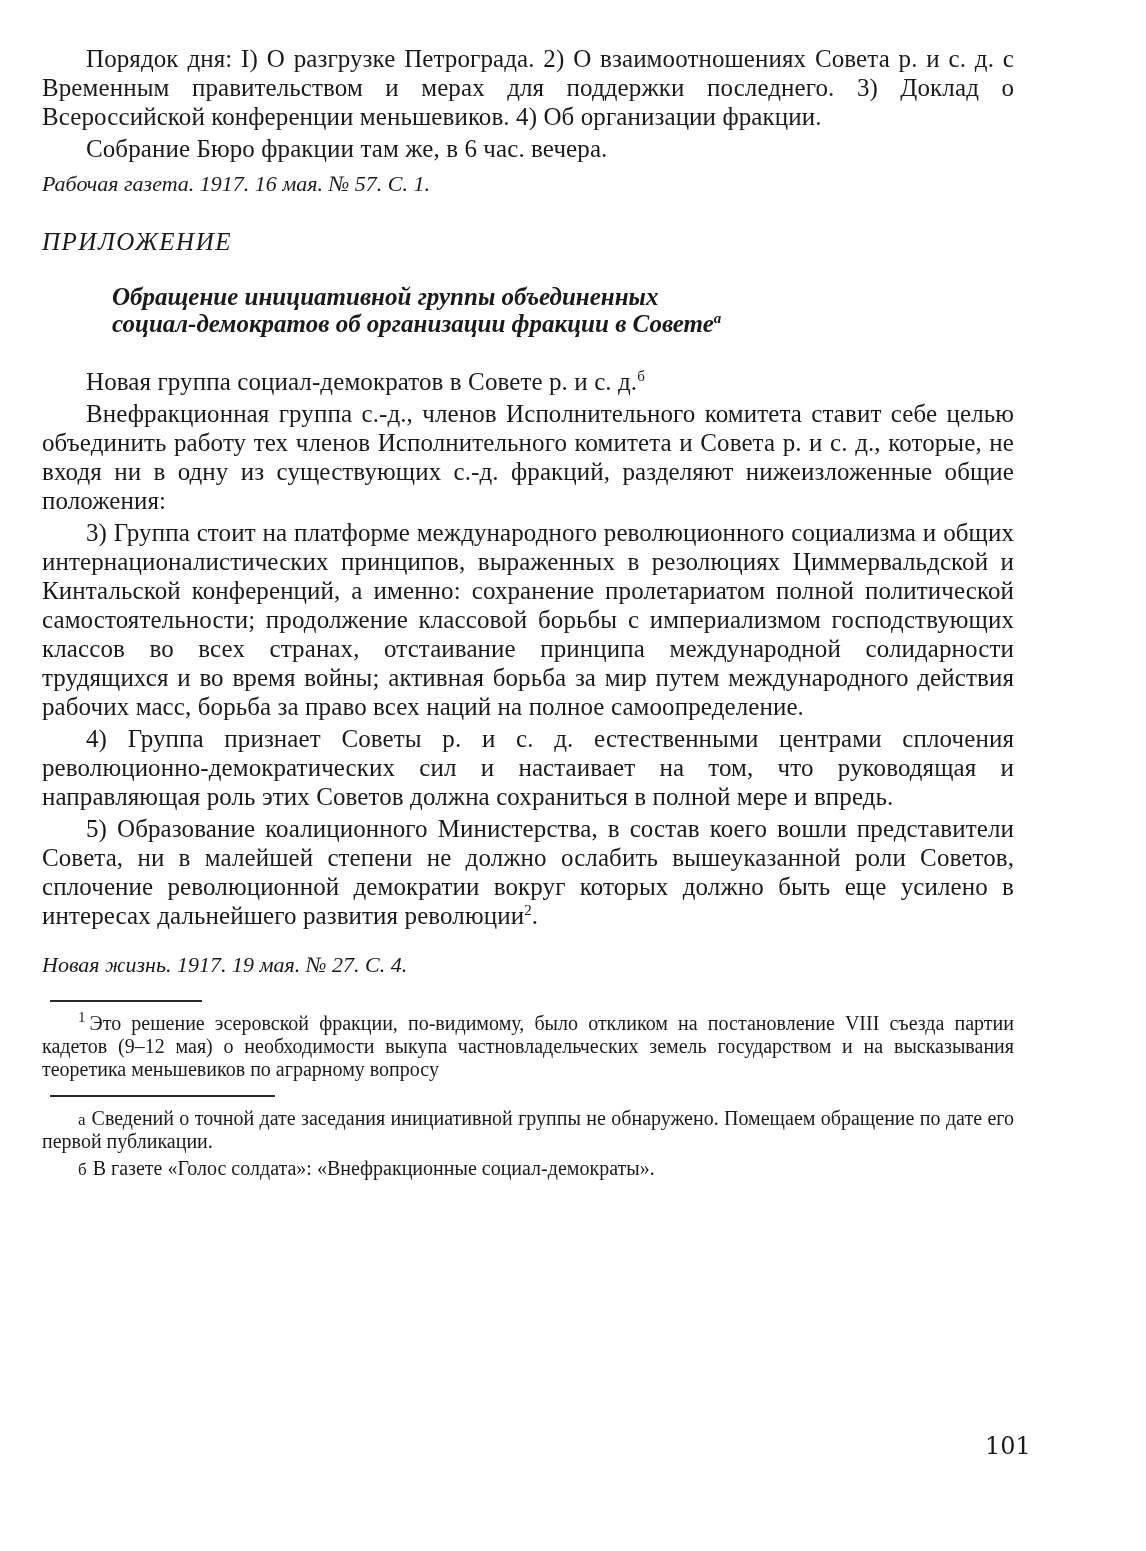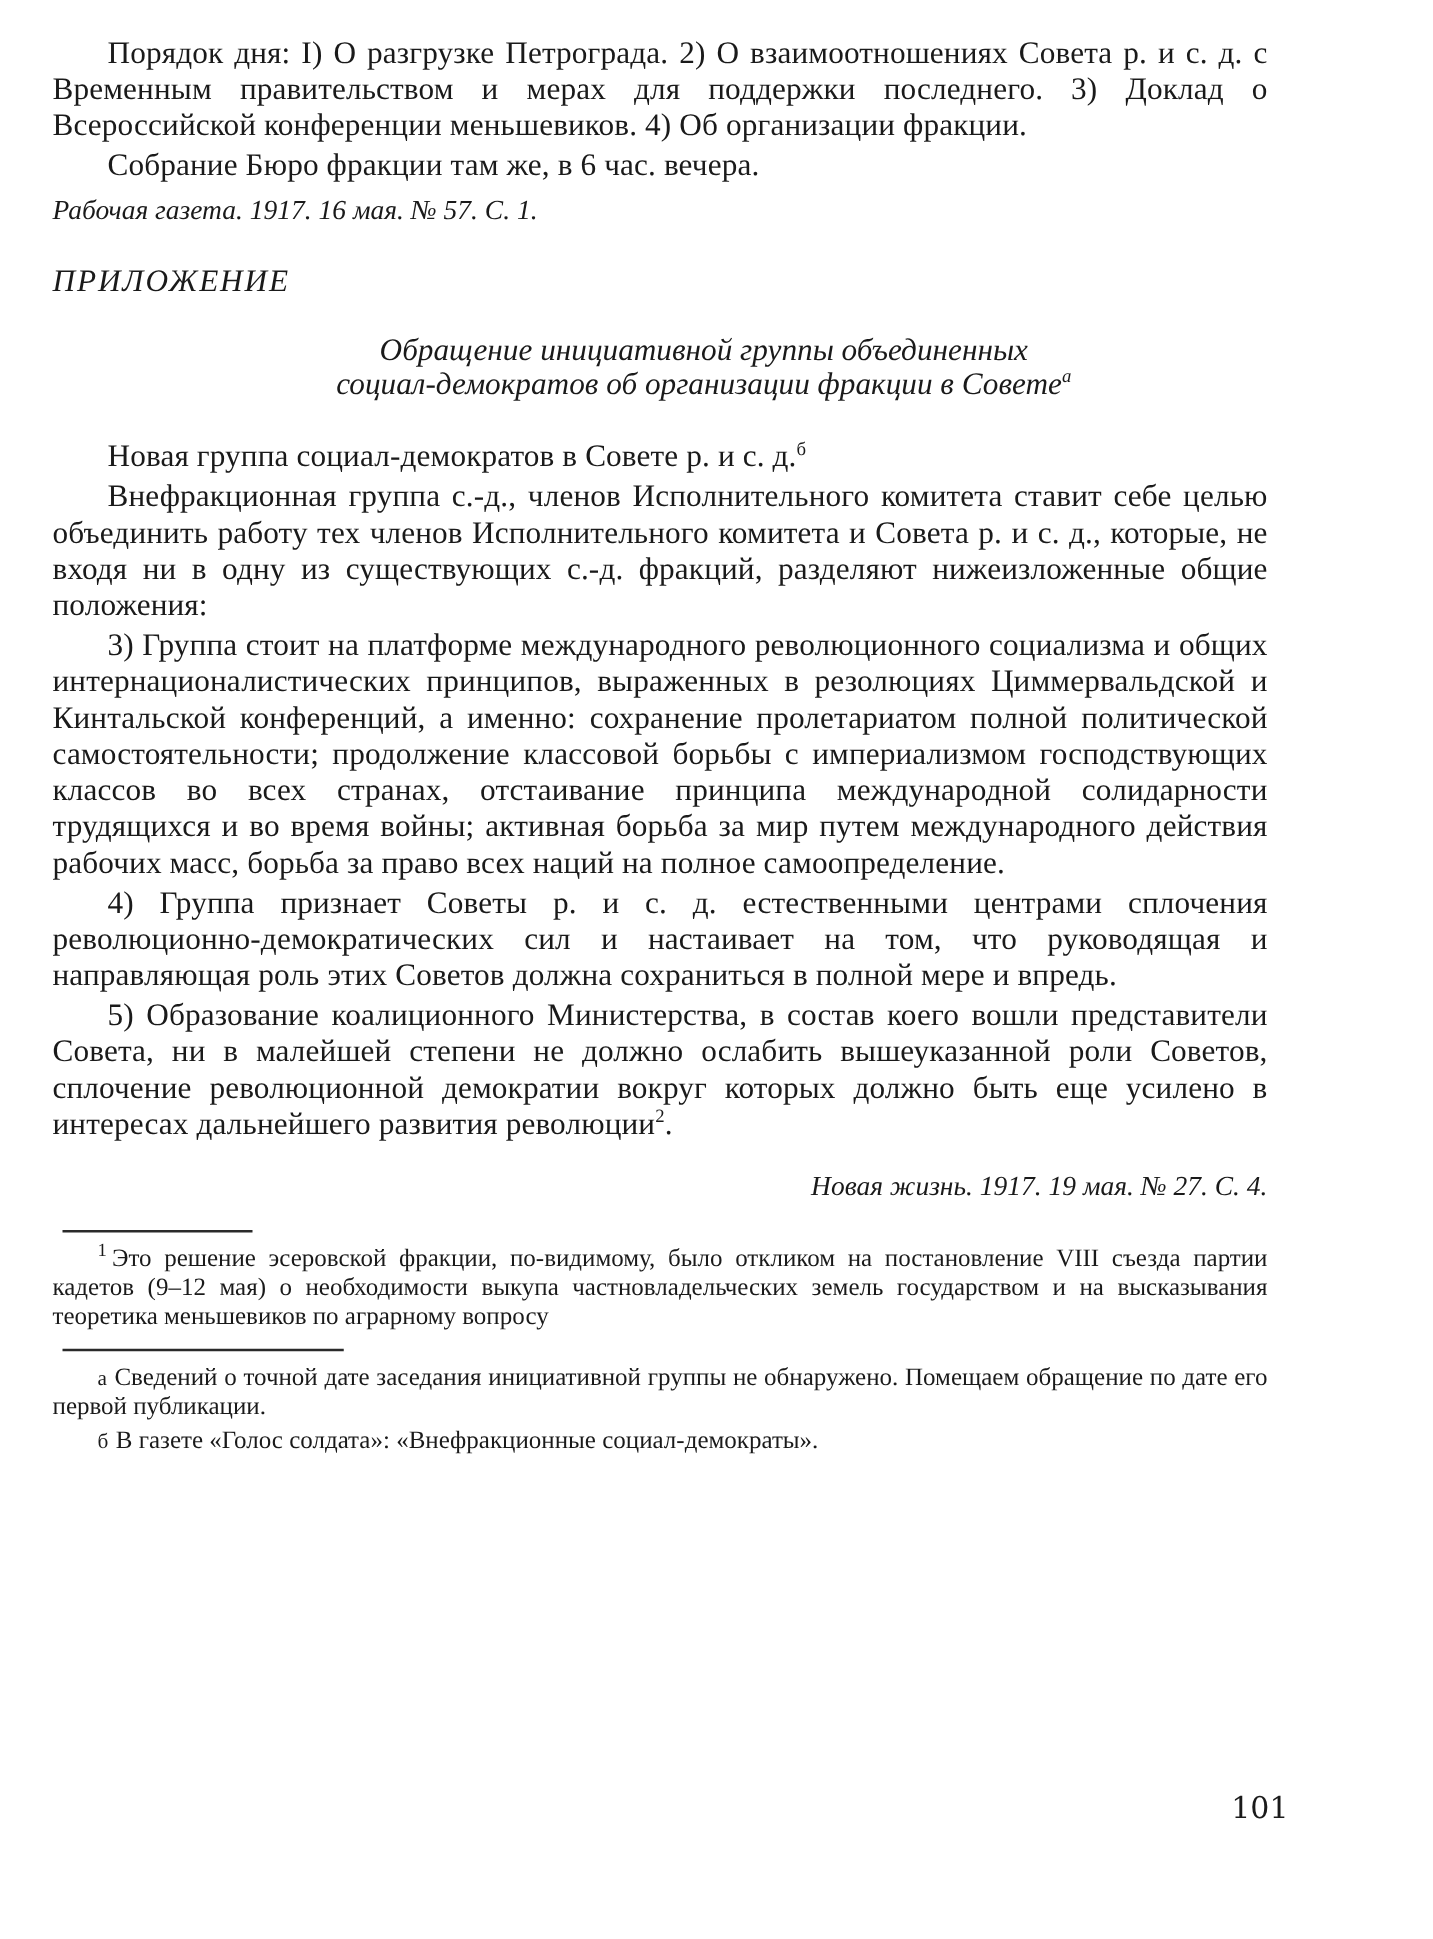--- a/index.html
+++ b/index.html
@@ -11,21 +11,21 @@
       width: 1146px;
       height: 1551px;
       position: relative;
       overflow: hidden;
       color: #1a1a1a;
       font-family: "Liberation Serif", "DejaVu Serif", serif;
     }
     .page {
       position: absolute;
       left: 42px;
-      top: 28px;
+      top: 44px;
       width: 972px;
     }
     .body-text {
       font-size: 25px;
       line-height: 29px;
       text-align: justify;
       margin: 0;
       letter-spacing: 0.1px;
     }
     .body-text.indent {
@@ -46,40 +46,40 @@
       font-size: 25px;
       letter-spacing: 1.5px;
       text-align: left;
       margin: 30px 0 0 0;
       line-height: 30px;
     }
     .doc-title {
       font-style: italic;
       font-size: 25px;
       line-height: 27px;
-      text-align: center;
+      text-align: left;
       margin: 26px 0 0 0;
       padding-left: 70px;
+      font-weight: bold;
     }
     .doc-title sup {
       font-size: 15px;
       vertical-align: super;
       line-height: 0;
     }
     .subtitle-para {
       margin-top: 30px;
     }
     sup.fn {
       font-size: 15px;
       line-height: 0;
       vertical-align: super;
     }
     .source-2 {
       margin-top: 22px;
-      text-align: right;
     }
     .rule {
       border: none;
       border-top: 2px solid #2a2a2a;
       width: 152px;
       margin: 22px 0 10px 8px;
     }
     .rule.long {
       width: 225px;
       margin: 4px 0 10px 8px;

